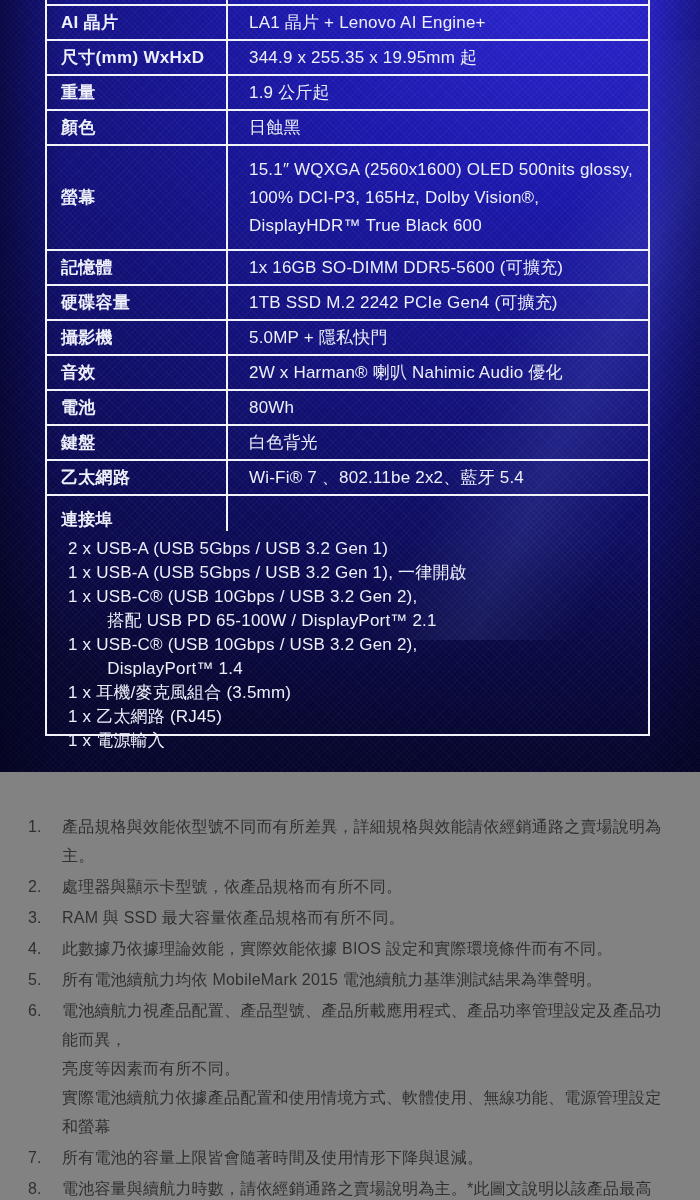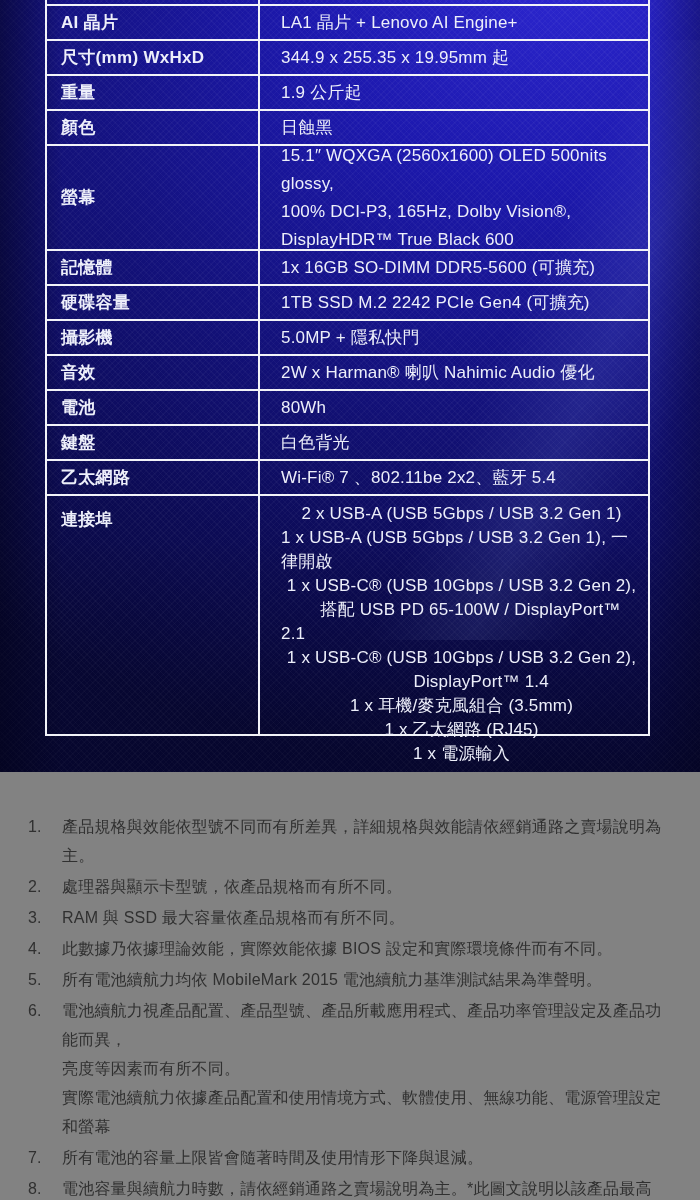--- a/index.html
+++ b/index.html
@@ -39,33 +39,33 @@
       linear-gradient(180deg, rgba(2,2,22,0) 70%, rgba(2,2,22,0.32) 100%);
   }
 
   .spec-table{
     position:absolute;left:45px;top:-30px;width:605px;
     border:2px solid var(--border);
   }
   .spec-row{display:flex;height:35px;border-bottom:2px solid var(--border);}
   .spec-row.row-sliver{height:34px;}
   .spec-row.row-screen{height:105px;}
-  .spec-row.row-ports{height:238px;border-bottom:none;}
+  .spec-row.row-ports{height:238px;border-bottom:none;flex-direction:column;}
   .cell-label{
-    width:213px;flex-shrink:0;border-right:2px solid var(--border);
+    width:181px;flex-shrink:0;border-right:2px solid var(--border);
     display:flex;align-items:center;padding-left:14px;
     color:var(--table-text);font-size:17px;font-weight:bold;letter-spacing:.3px;
   }
   .row-ports .cell-label{align-items:flex-start;padding-top:12px;}
   .cell-value{
     flex:1;display:flex;flex-direction:column;justify-content:center;
     padding-left:21px;padding-right:6px;
     color:var(--table-text);font-size:17px;letter-spacing:.2px;
   }
-  .row-ports .cell-value{justify-content:flex-start;padding-top:6px;align-items:center;}
+  .row-ports .cell-value{justify-content:flex-start;padding-top:6px;}
   .value-line{line-height:24px;white-space:pre-wrap;}
   .row-screen .value-line{line-height:28px;}
 
   
   .notes-section{
     width:700px;height:428px;background:var(--notes-bg);
     padding:40px 38px 0 28px;
   }
   .note-item{
     display:flex;margin-bottom:2px;

